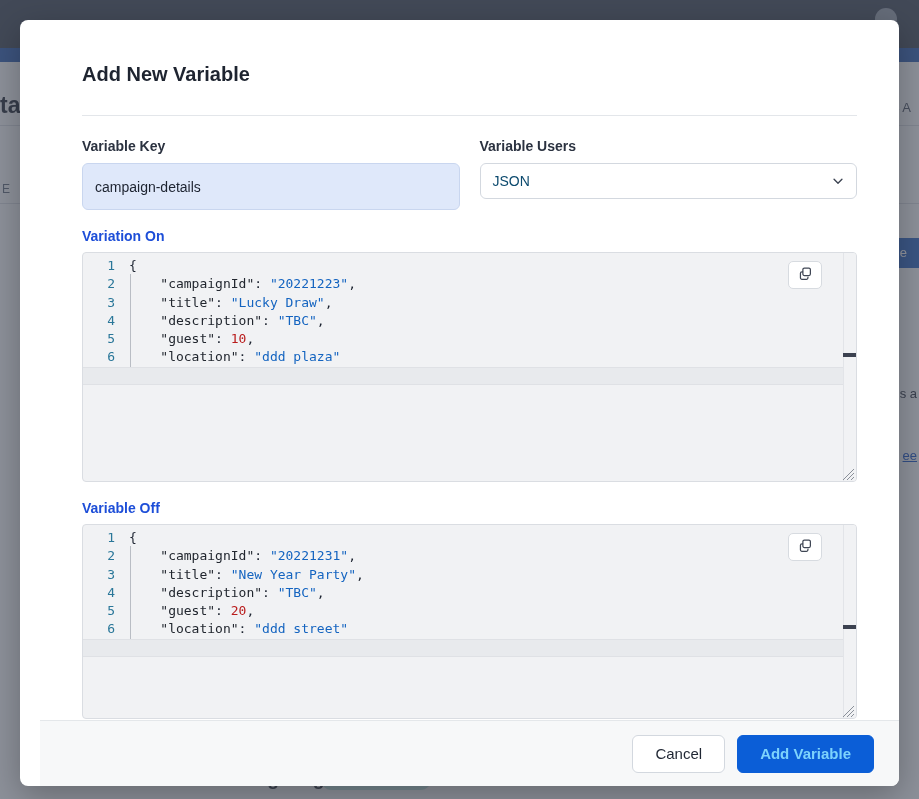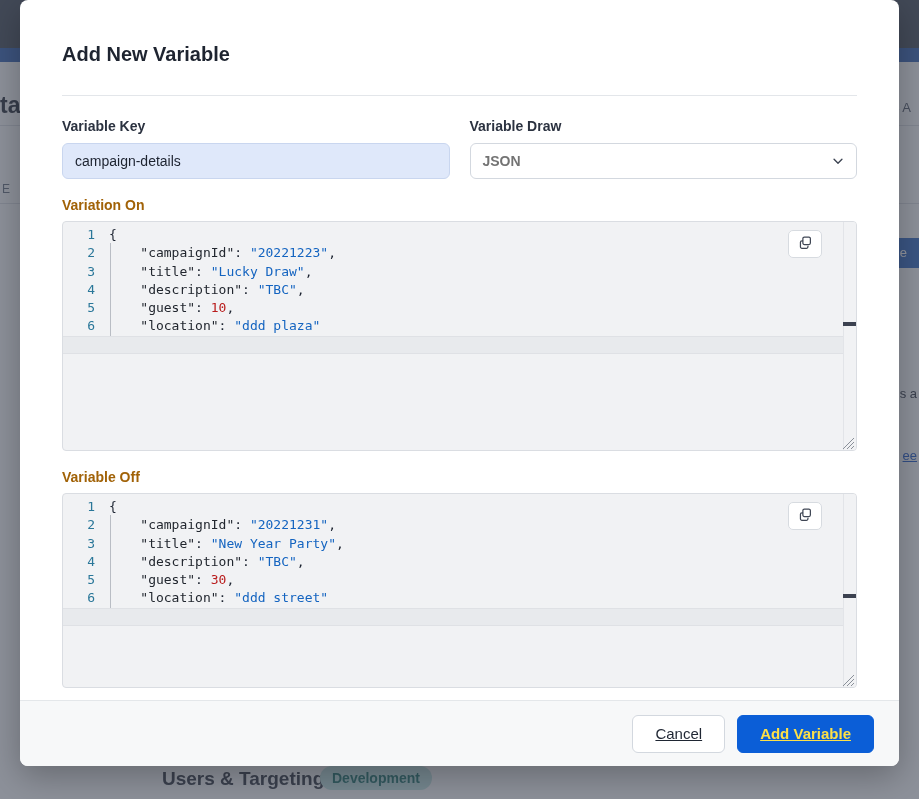--- a/index.html
+++ b/index.html
@@ -85,27 +85,27 @@
   }
 
   #overlay {
     position: absolute; inset: 0;
     background: rgba(58, 64, 78, 0.55);
   }
 
   
   #modal {
     position: absolute;
-    left: 20px; top: 0;
+    left: 20px; top: 20px;
     width: 879px; height: 766px;
     background: #ffffff;
     border-radius: 8px;
     box-shadow: 0 10px 34px rgba(0,0,0,.28);
     overflow: hidden;
-    display: flex; flex-direction: column;
+    display: flex; flex-direction: column; padding-left: 20px;
   }
   #modal-body {
     flex: 1 1 auto;
     padding: 0 22px;
     overflow: hidden;
   }
   #modal-title {
     font-size: 20px; font-weight: 700; color: #1e2430;
     margin: 43px 0 0 20px;
   }
@@ -118,50 +118,49 @@
   .field-row {
     display: flex; gap: 20px;
     margin: 22px 20px 0 20px;
   }
   .field { flex: 1 1 0; min-width: 0; }
   .field-label {
     font-size: 14px; font-weight: 600; color: #2b3240;
     margin-bottom: 9px;
   }
   input.text-input {
-    display: block; width: 100%; height: 36px;
+    display: block; width: 100%; height: 47px;
     padding: 0 12px;
     font-family: "Liberation Sans", sans-serif;
     font-size: 14px; color: #1d2330;
     background: #dfe8fa;
     border: 1px solid #c9d6ef;
     border-radius: 6px;
     outline: none;
   }
   .select-wrap { position: relative; }
   .select-box {
     display: flex; align-items: center;
     width: 100%; height: 36px;
     padding: 0 12px;
-    font-size: 14px; color: #737373;
+    font-size: 14px; color: #0c4a6e;
     background: #ffffff;
     border: 1px solid #d3d8df;
     border-radius: 6px;
-    font-weight: bold;
   }
   .chev {
     position: absolute; right: 12px; top: 50%;
     transform: translateY(-50%);
     pointer-events: none; display: flex;
   }
 
   
   .editor-block { margin: 18px 20px 0 20px; }
   .editor-label {
-    font-size: 14px; font-weight: 600; color: #a16207;
+    font-size: 14px; font-weight: 600; color: #1d4ed8;
     margin-bottom: 8px;
   }
   .editor {
     position: relative;
     background: #f1f2f4;
     border: 1px solid #dadde2;
     border-radius: 4px;
     overflow: hidden;
   }
   .editor.on  { height: 230px; }
@@ -239,32 +238,31 @@
     display: flex; align-items: center; justify-content: flex-end;
     gap: 12px;
     padding: 0 25px;
   }
   .btn {
     font-family: "Liberation Sans", sans-serif;
     font-size: 15px;
     border-radius: 6px;
     cursor: pointer;
     height: 38px;
-    text-decoration: underline;
   }
   .btn-cancel {
     padding: 0 22px;
     background: #ffffff;
     color: #1f2633;
     border: 1px solid #d3d8df;
   }
   .btn-primary {
     padding: 0 22px;
     background: #0b5ed7;
-    color: #fde047;
+    color: #7dd3fc;
     border: 1px solid #0b5ed7;
     font-weight: 600;
   }
 </style>
 </head>
 <body>
 
 <div id="backdrop">
   <div id="bd-topbar">
     <div id="bd-avatar"></div>
@@ -291,21 +289,21 @@
     <div id="title-rule"></div>
 
     <div class="field-row">
 
       <div class="field">
         <div class="field-label">Variable Key</div>
         <input class="text-input" type="text" value="campaign-details" style="">
       </div>
 
       <div class="field">
-        <div class="field-label">Variable Draw</div>
+        <div class="field-label">Variable Users</div>
         <div class="select-wrap">
           <div class="select-box">JSON</div>
           <span class="chev">
             <svg width="14" height="14" viewBox="0 0 16 16" fill="none" aria-hidden="true">
               <path d="M3.5 6 L8 10.5 L12.5 6" stroke="#3f4654" stroke-width="1.6" stroke-linecap="round" stroke-linejoin="round"></path>
             </svg>
           </span>
         </div>
       </div>
 
@@ -344,21 +342,21 @@
     </div>
 
     <div class="editor-block">
       <div class="editor-label">Variable Off</div>
       <div class="editor off">
         <div class="code">
             <div class="code-line"><span class="ln">1</span><span class="code-text"><span class="tok-punc">{</span></span></div>
             <div class="code-line guide"><span class="ln">2</span><span class="code-text"><span class="tok-key">    "campaignId"</span><span class="tok-punc">: </span><span class="tok-str">"20221231"</span><span class="tok-punc">,</span></span></div>
             <div class="code-line guide"><span class="ln">3</span><span class="code-text"><span class="tok-key">    "title"</span><span class="tok-punc">: </span><span class="tok-str">"New Year Party"</span><span class="tok-punc">,</span></span></div>
             <div class="code-line guide"><span class="ln">4</span><span class="code-text"><span class="tok-key">    "description"</span><span class="tok-punc">: </span><span class="tok-str">"TBC"</span><span class="tok-punc">,</span></span></div>
-            <div class="code-line guide"><span class="ln">5</span><span class="code-text"><span class="tok-key">    "guest"</span><span class="tok-punc">: </span><span class="tok-num">30</span><span class="tok-punc">,</span></span></div>
+            <div class="code-line guide"><span class="ln">5</span><span class="code-text"><span class="tok-key">    "guest"</span><span class="tok-punc">: </span><span class="tok-num">20</span><span class="tok-punc">,</span></span></div>
             <div class="code-line guide"><span class="ln">6</span><span class="code-text"><span class="tok-key">    "location"</span><span class="tok-punc">: </span><span class="tok-str">"ddd street"</span></span></div>
             <div class="code-line"><span class="ln">7</span><span class="code-text"><span class="tok-punc">}</span></span></div>
           </div>
         <div class="active-line" style="top:114px"></div>
         <div class="v-gutter">
           <div class="h-thumb" style="top:100px"></div>
         </div>
         <div class="copy-btn">
           <span>
             <svg width="15" height="15" viewBox="0 0 16 16" fill="none" aria-hidden="true">

